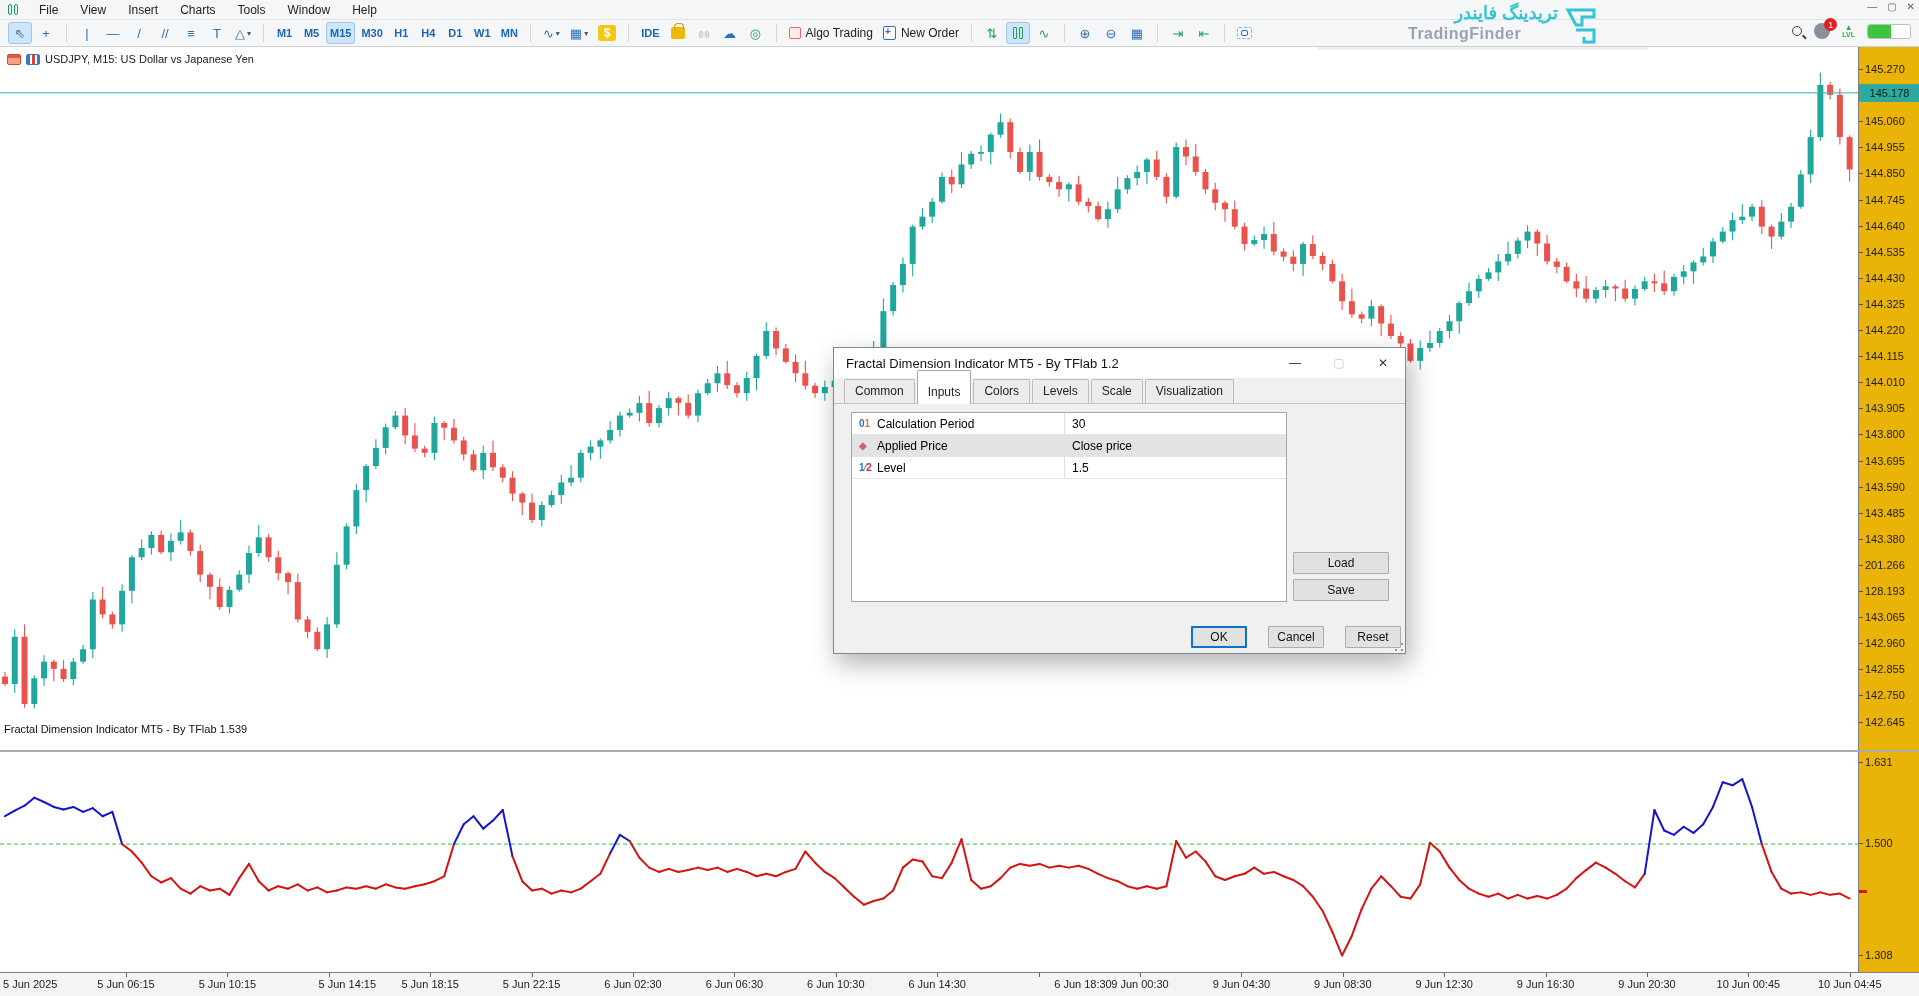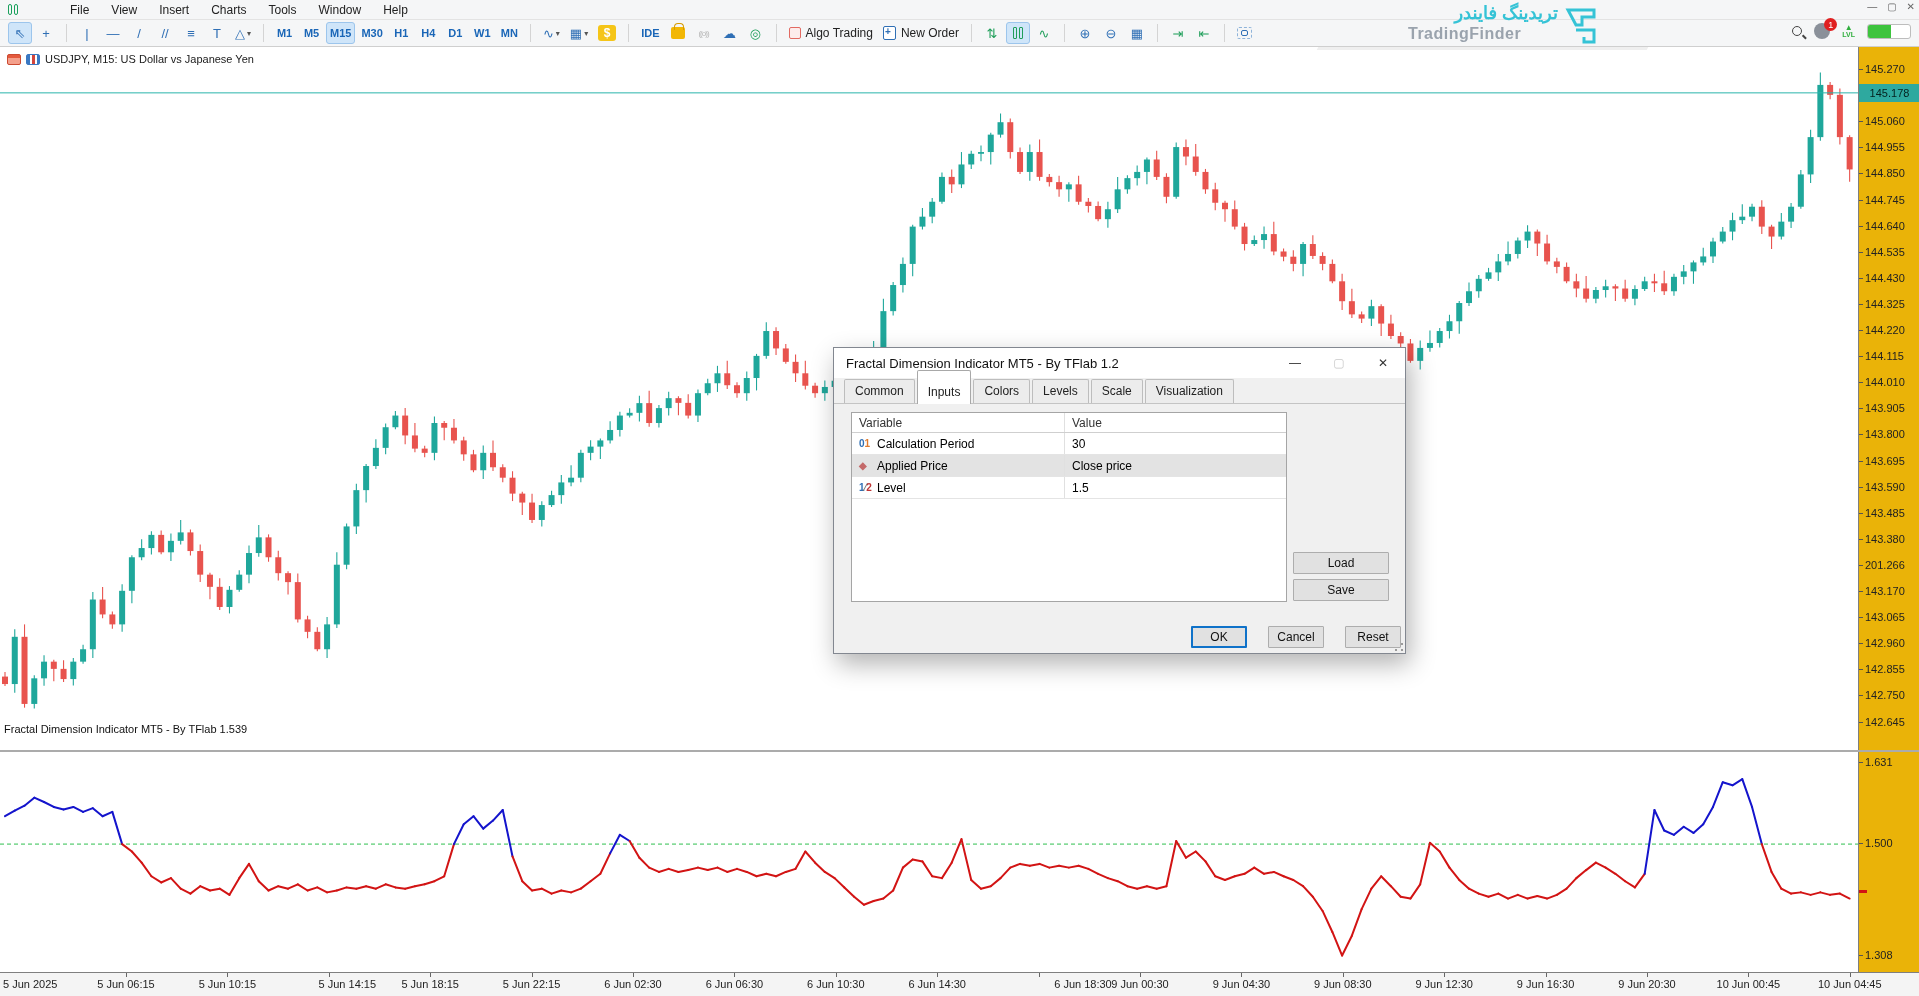--- a/index.html
+++ b/index.html
@@ -1,21 +1,21 @@
 <!DOCTYPE html>
 <html><head>
 <meta charset="utf-8">
 <style>
   * { margin:0; padding:0; box-sizing:border-box; }
   html,body { width:1919px; height:996px; overflow:hidden; background:#fff;
     font-family:"Liberation Sans", sans-serif; }
 
   
   #menubar { position:absolute; left:0; top:0; width:1919px; height:20px;
-    background:#f5f6f7; border-bottom:1px solid #e3e3e3; display:flex; align-items:center; z-index:30;gap:31px; }
+    background:#f5f6f7; border-bottom:1px solid #e3e3e3; display:flex; align-items:center; z-index:30; }
   .mt5-logo { display:flex; gap:2px; margin:0 10px 0 8px; }
   .mt5-logo i { display:block; width:4px; height:11px; border:1.5px solid #19a05c; border-radius:2px; }
   .menu-item { font-size:12px; color:#222; padding:2px 11px; cursor:default; }
   #win-controls { position:absolute; right:4px; top:1px; display:flex; gap:10px;
     font-size:10px; color:#666; }
 
   
   #toolbar { position:absolute; left:0; top:20px; width:1919px; height:27px;
     background:#f5f6f7; border-bottom:1px solid #cfcfcf; display:flex; align-items:center; z-index:30; }
   .tb-group { display:flex; align-items:center; padding:0 7px; height:100%; }
@@ -909,21 +909,21 @@
       <div class="pl" style="top: 277px;">144.220</div>
       <div class="pl" style="top: 303.1px;">144.115</div>
       <div class="pl" style="top: 329.2px;">144.010</div>
       <div class="pl" style="top: 355.3px;">143.905</div>
       <div class="pl" style="top: 381.4px;">143.800</div>
       <div class="pl" style="top: 407.5px;">143.695</div>
       <div class="pl" style="top: 433.6px;">143.590</div>
       <div class="pl" style="top: 459.7px;">143.485</div>
       <div class="pl" style="top: 485.8px;">143.380</div>
       <div class="pl" style="top: 511.9px;">201.266</div>
-      <div class="pl" style="top: 538px;">143.170</div>
+      <div class="pl" style="top: 538px;">128.193</div>
       <div class="pl" style="top: 564.1px;">143.065</div>
       <div class="pl" style="top: 590.2px;">142.960</div>
       <div class="pl" style="top: 616.3px;">142.855</div>
       <div class="pl" style="top: 642.4px;">142.750</div>
       <div class="pl" style="top: 668.5px;">142.645</div>
       <div class="pl" style="top: 709px;">1.631</div>
       <div class="pl" style="top: 790px;">1.500</div>
       <div class="pl" style="top: 902px;">1.308</div>
       <div class="sub-mark" style="top: 842.514px;"></div>
       <div id="price-badge">145.178</div>
@@ -980,24 +980,20 @@
   </div>
   <div id="dlg-tabs">
       <div class="tab">Common</div>
       <div class="tab active">Inputs</div>
       <div class="tab">Colors</div>
       <div class="tab">Levels</div>
       <div class="tab">Scale</div>
       <div class="tab">Visualization</div>
     </div>
   <div id="dlg-table">
-      <div class="trow hdr">
-        <div class="c1">Variable</div>
-        <div class="c2">Value</div>
-      </div>
       <div class="trow">
         <div class="c1">
           <span class="ricon"><span style="color: rgb(47, 111, 181);">0</span><span style="color: rgb(224, 124, 48);">1</span></span>
           <span>Calculation Period</span>
         </div>
         <div class="c2">30</div>
       </div>
       <div class="trow selrow">
         <div class="c1">
           <span class="ricon"><span style="color: rgb(196, 106, 106);">◆</span></span>

